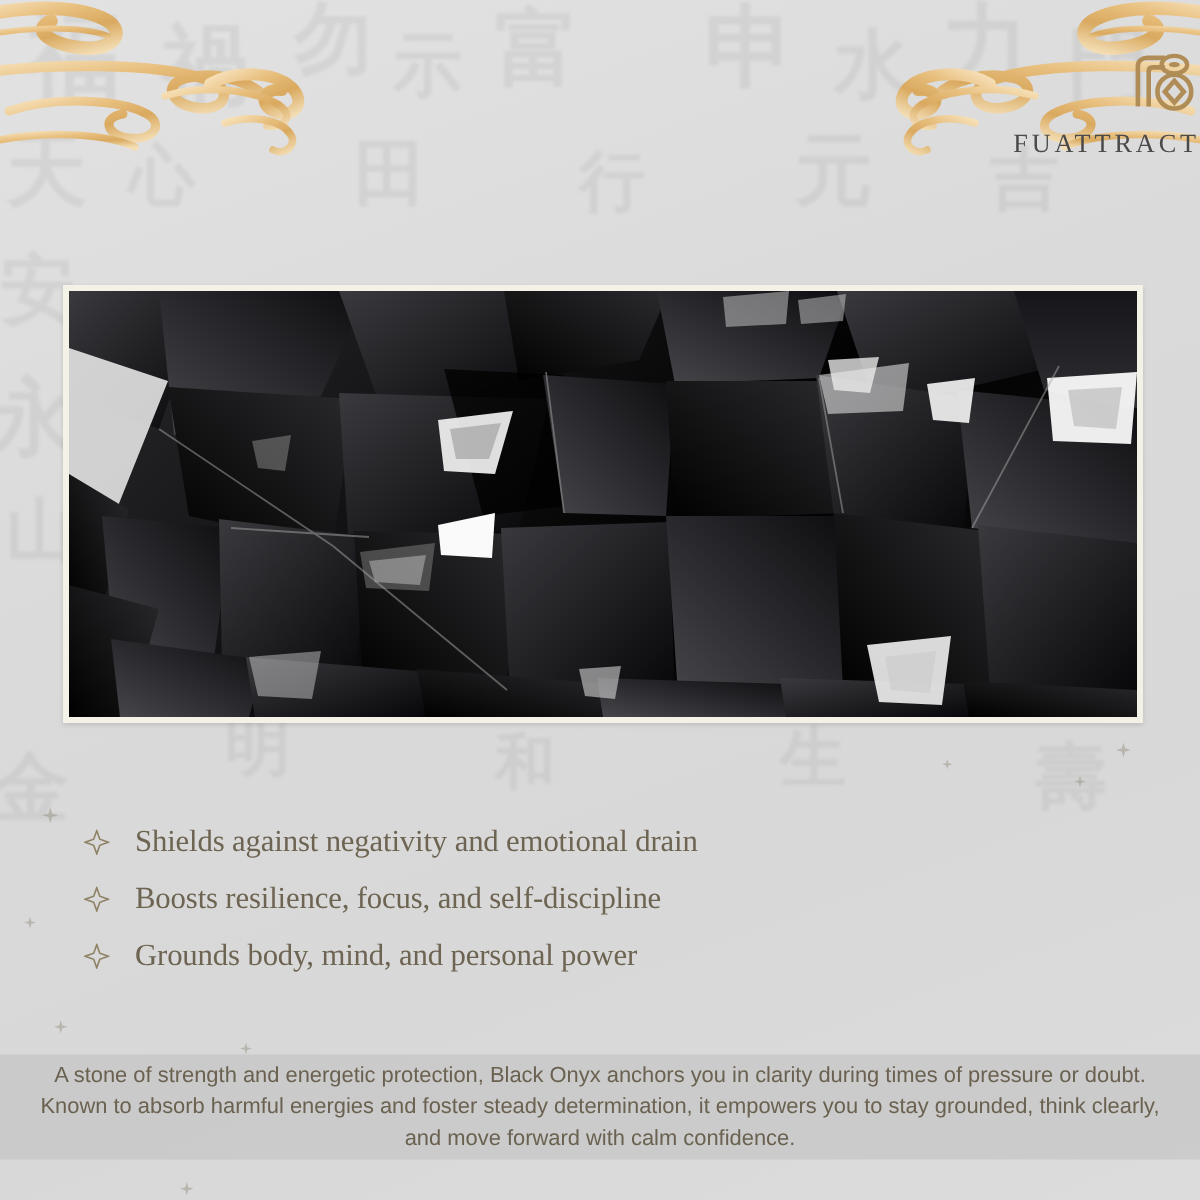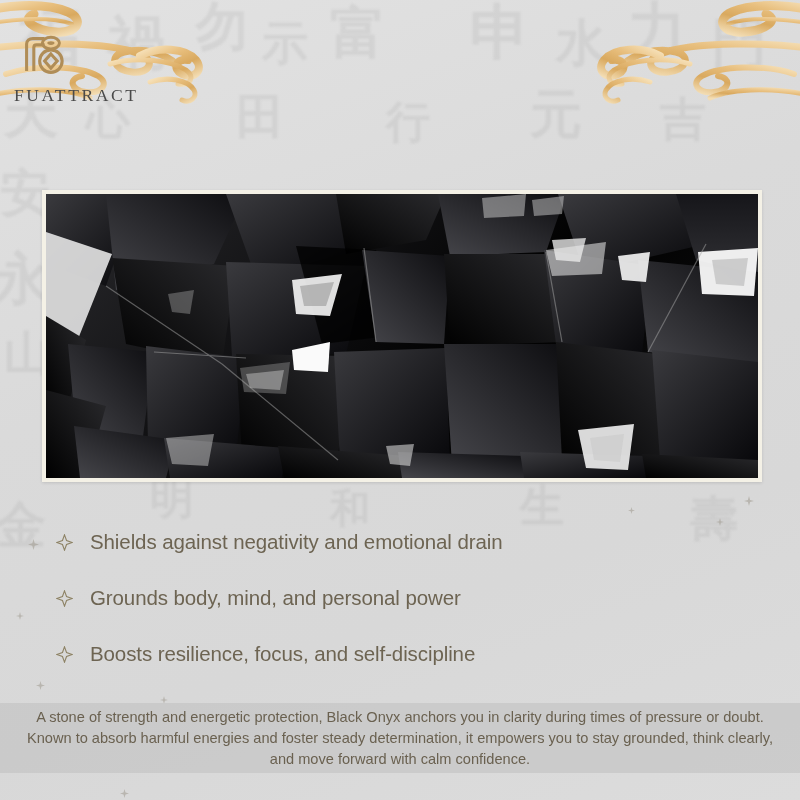--- a/index.html
+++ b/index.html
@@ -31,21 +31,21 @@
   
   .cloud{position:absolute;pointer-events:none;}
   .cloud svg{display:block;}
 
   
   .sparkle{position:absolute;pointer-events:none;opacity:.5;}
 
   
   .brand{
     position:absolute;left:0;right:0;top:26px;
-    display:flex;flex-direction:column;align-items:flex-start;margin-left:14px;
+    display:flex;flex-direction:column;align-items:flex-end;
   }
   .logo-mark{width:54px;height:54px;}
   .brand-name{
     margin-top:5px;
     font-family:"Liberation Serif", serif;
     font-size:17.5px;
     letter-spacing:2.6px;
     color:#4a4a4a;
     font-weight:400;
   }
@@ -101,22 +101,22 @@
     font-family:"Liberation Serif", serif;
     font-size:33px;
     letter-spacing:2.2px;
     color:#f6f1e3;
     white-space:nowrap;
     line-height:1;
   }
 
   
   .bullets{
-    position:absolute;left:56px;top:530px;width:660px;
-    display:flex;flex-direction:column;gap:32px;
+    position:absolute;left:56px;top:550px;width:660px;
+    display:flex;flex-direction:column;gap:15px;font-family:Liberation Serif, serif;
   }
   .bullet{
     display:flex;align-items:center;gap:17px;
   }
   .bullet-glyph{
     width:17px;height:17px;flex:0 0 auto;
     display:block;
   }
   .bullet-text{
     font-size:20.5px;
@@ -349,27 +349,27 @@
     <div class="bullet">
       <svg class="bullet-glyph" viewBox="0 0 20 20">
         <path d="M10,1 L12.4,7.6 L19,10 L12.4,12.4 L10,19 L7.6,12.4 L1,10 L7.6,7.6 Z" fill="none" stroke="#8d8264" stroke-width="1.3"></path>
       </svg>
       <span class="bullet-text">Shields against negativity and emotional drain</span>
     </div>
     <div class="bullet">
       <svg class="bullet-glyph" viewBox="0 0 20 20">
         <path d="M10,1 L12.4,7.6 L19,10 L12.4,12.4 L10,19 L7.6,12.4 L1,10 L7.6,7.6 Z" fill="none" stroke="#8d8264" stroke-width="1.3"></path>
       </svg>
-      <span class="bullet-text">Grounds body, mind, and personal power</span>
+      <span class="bullet-text">Boosts resilience, focus, and self-discipline</span>
     </div>
     <div class="bullet">
       <svg class="bullet-glyph" viewBox="0 0 20 20">
         <path d="M10,1 L12.4,7.6 L19,10 L12.4,12.4 L10,19 L7.6,12.4 L1,10 L7.6,7.6 Z" fill="none" stroke="#8d8264" stroke-width="1.3"></path>
       </svg>
-      <span class="bullet-text">Boosts resilience, focus, and self-discipline</span>
+      <span class="bullet-text">Grounds body, mind, and personal power</span>
     </div>
   </div>
 
   <div class="footer-bar">
     <div class="footer-text">A stone of strength and energetic protection, Black Onyx anchors you in clarity during times of pressure or doubt. Known to absorb harmful energies and foster steady determination, it empowers you to stay grounded, think clearly, and move forward with calm confidence.</div>
   </div>
 
 </div>
 
 </body></html>

